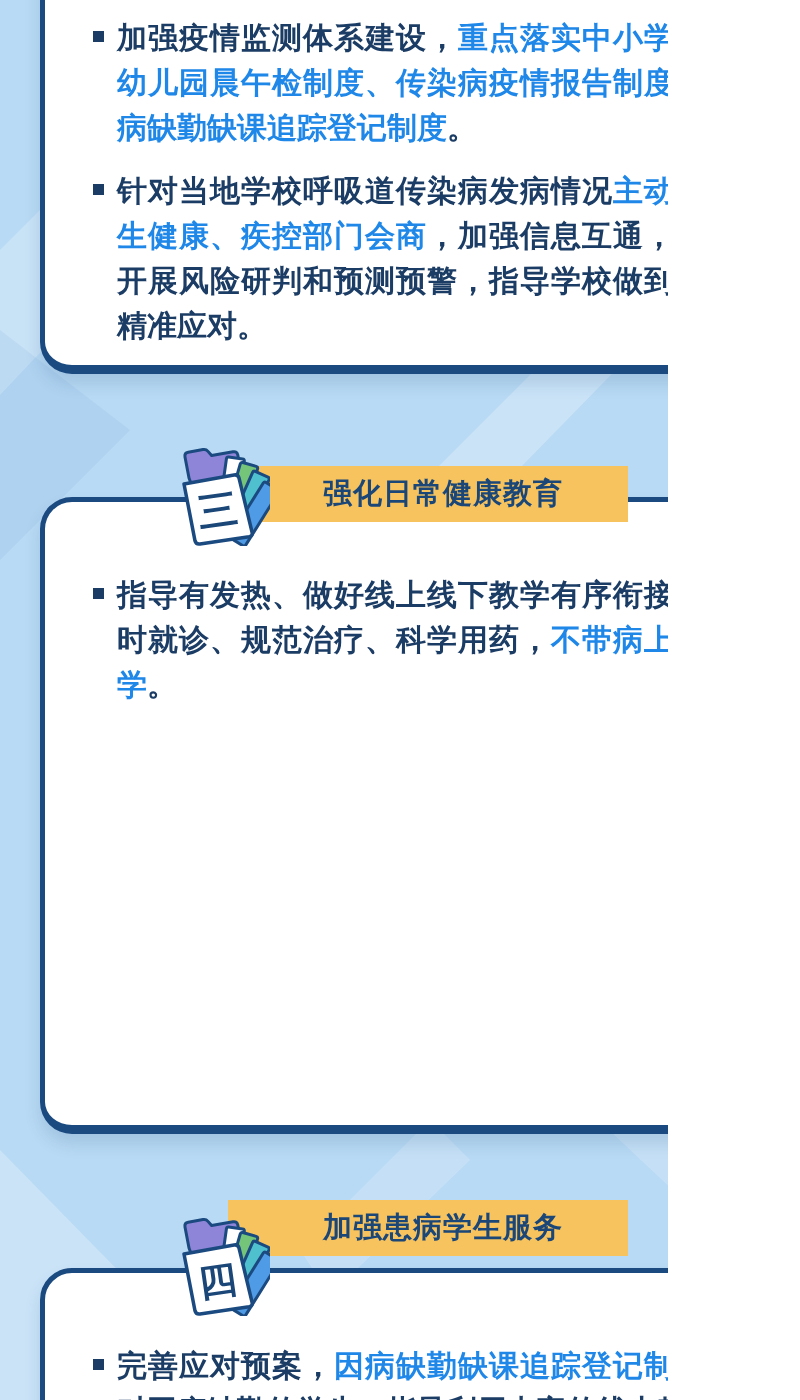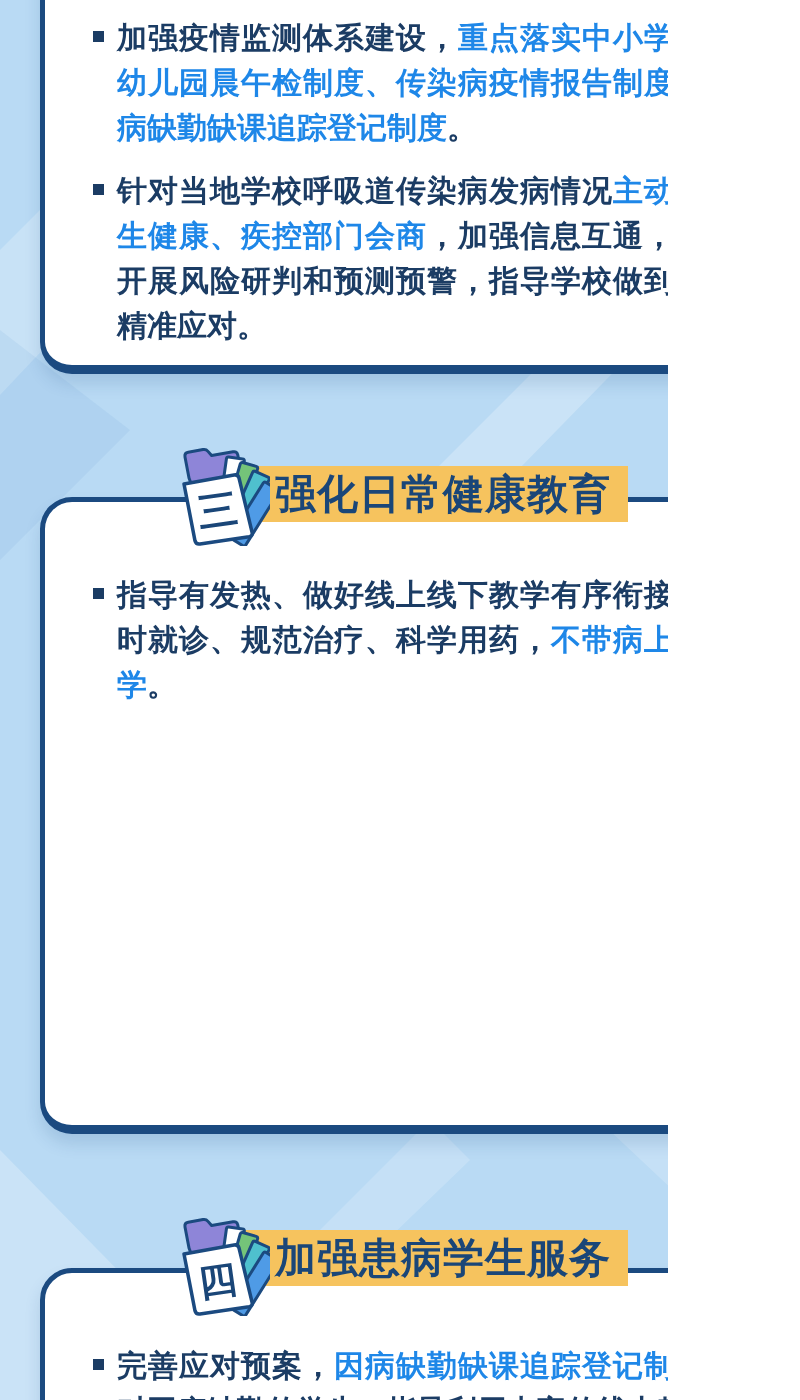--- a/index.html
+++ b/index.html
@@ -33,23 +33,23 @@
     content:""; position:absolute; left:2px; top:16px; width:11px; height:11px;
     background:var(--navy);
   }
   ul.bullets li span.hl{ color:var(--hl-blue); font-weight:900; }
   .section-bar{
     position:absolute; left:228px; width:400px; height:56px; z-index:2;
     background:var(--bar-yellow); display:flex; align-items:center; justify-content:center;
     box-sizing:border-box; padding-left:30px;
   }
   .bar-three{top:466px;}
-  .bar-four{top:1230px;text-align:center;}
+  .bar-four{top:1200px;text-align:center;}
   .section-title{
-    font-size:41px; font-weight:900; color:var(--title-navy);
+    font-size:29px; font-weight:900; color:var(--title-navy);
     letter-spacing:1px; white-space:nowrap;
   }
   .folder-icon{position:absolute; left:176px; width:94px; height:106px; z-index:3;}
   .folder-three{top:440px;}
   .folder-four{top:1210px;}
 </style>
 </head>
 <body>
 
 <div id="stage">

